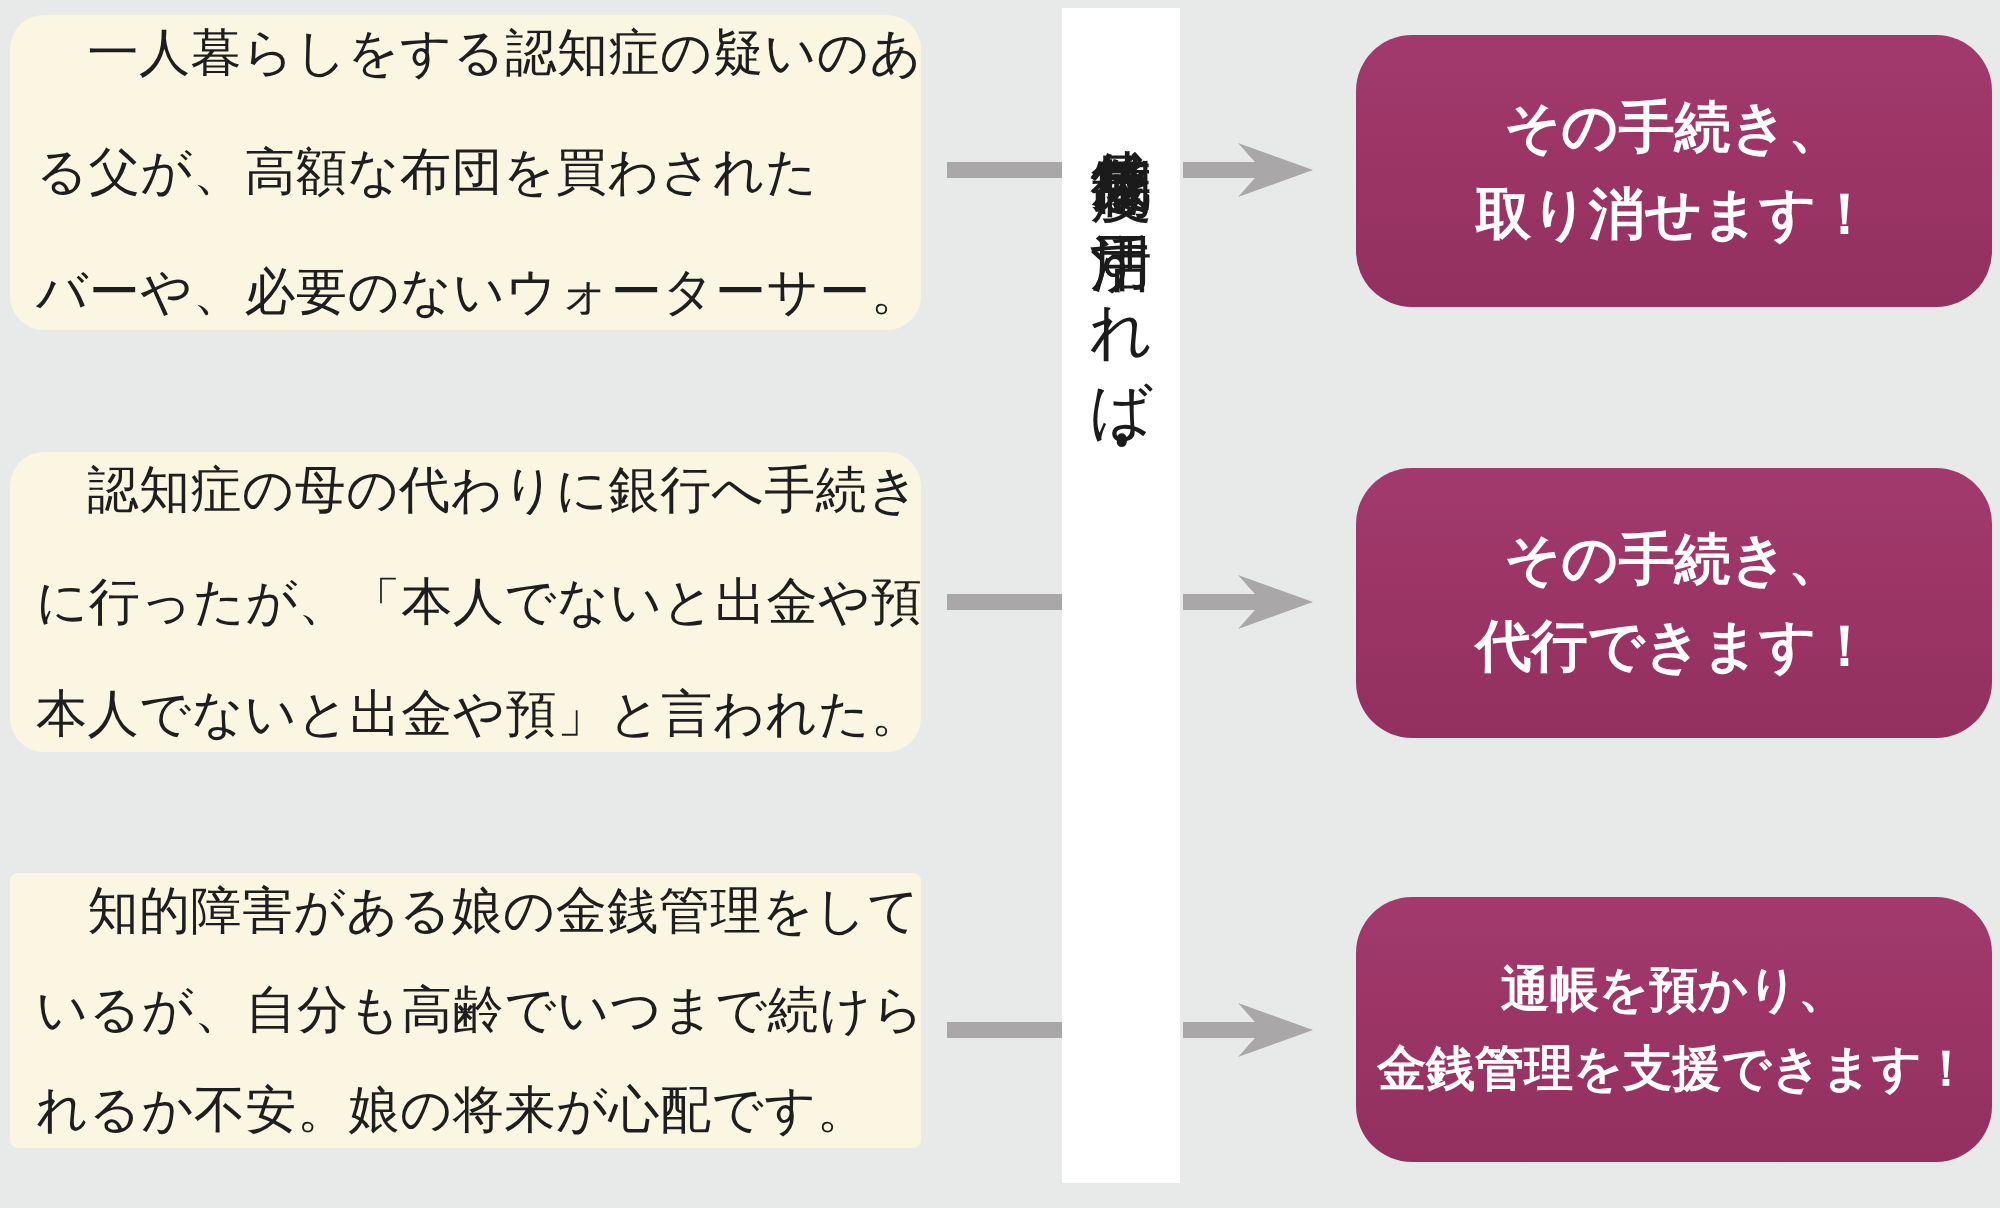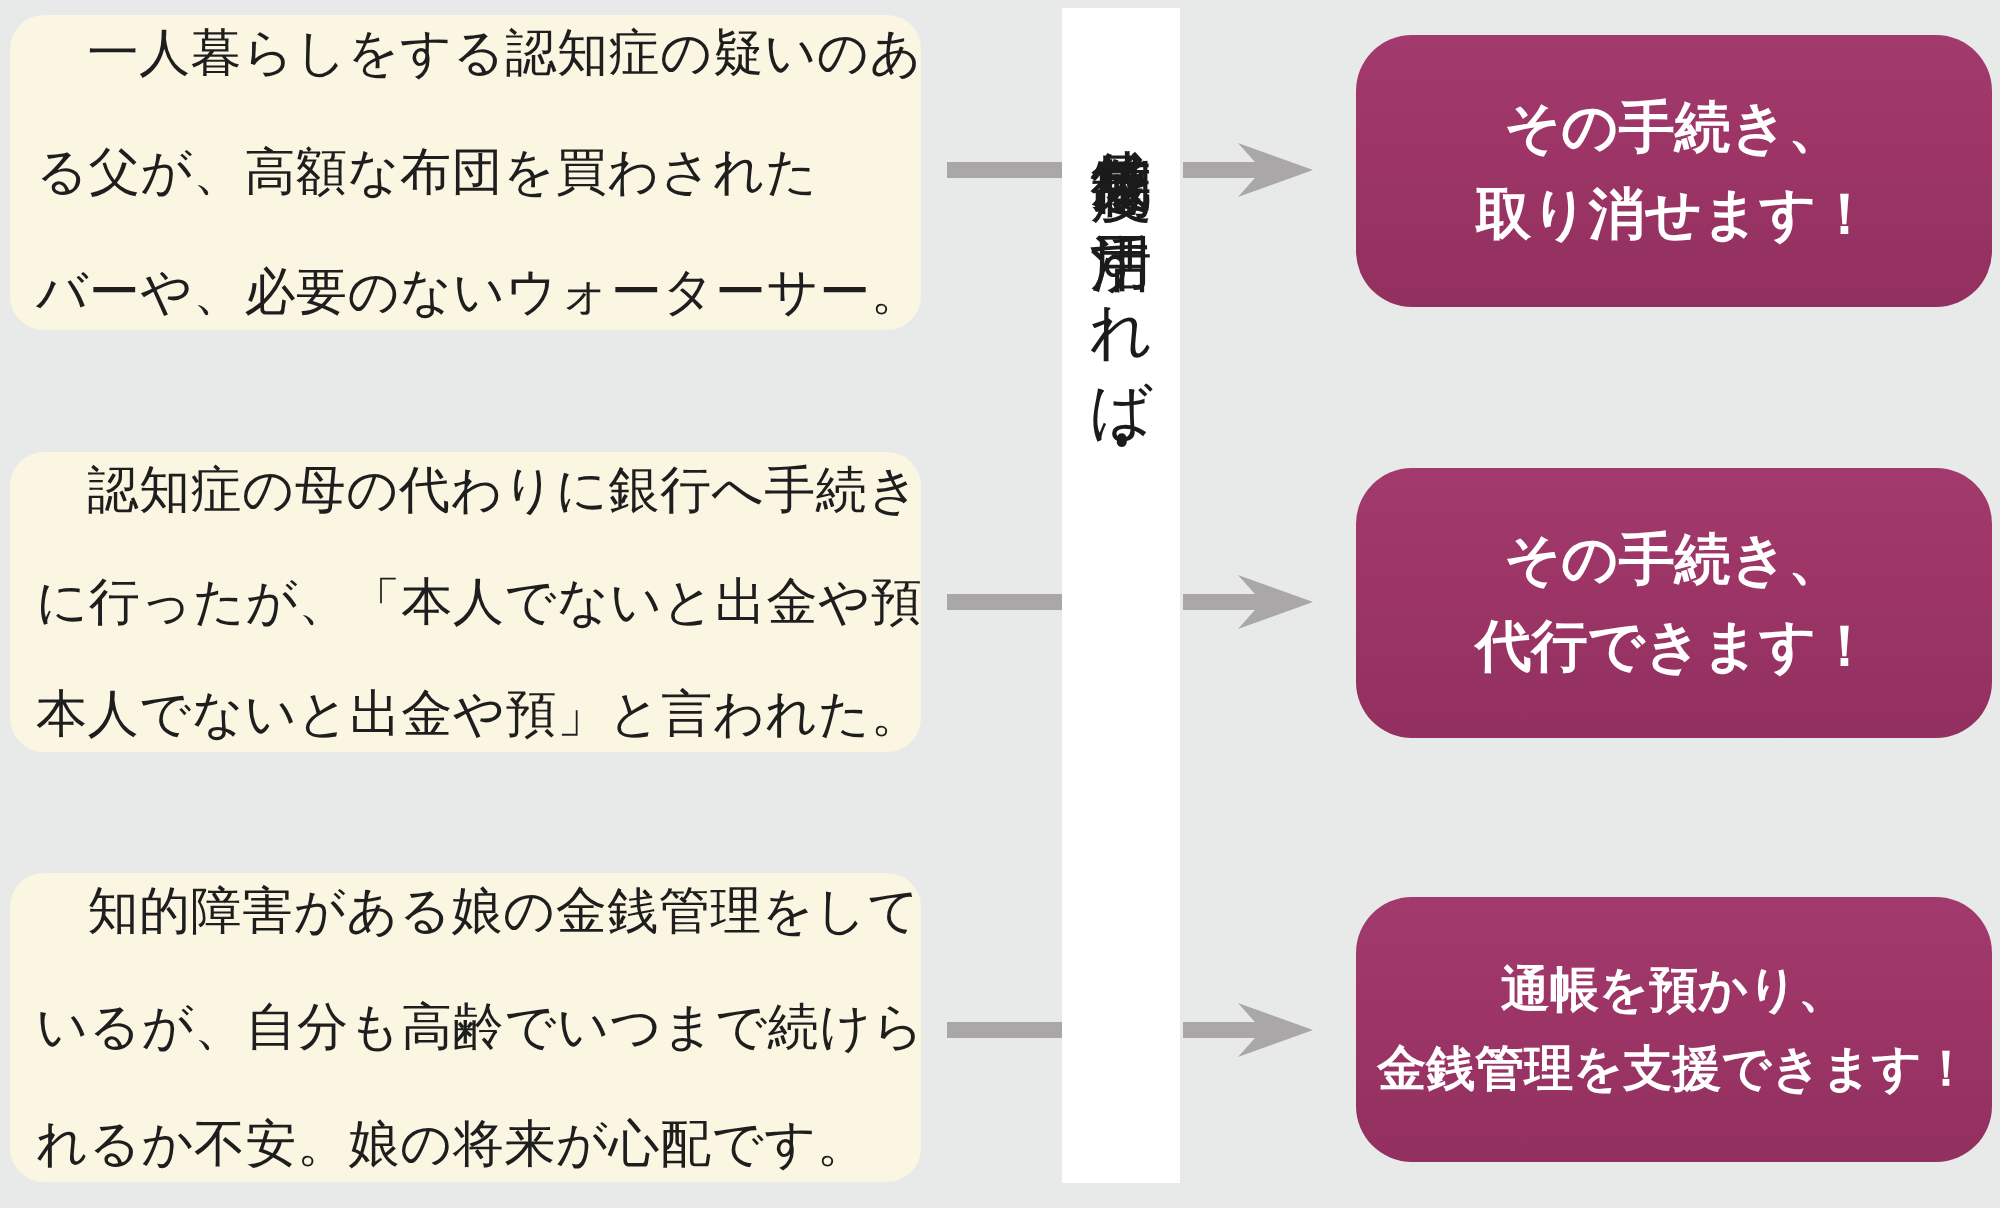--- a/index.html
+++ b/index.html
@@ -28,21 +28,21 @@
     display: flex;
     flex-direction: column;
     justify-content: space-between;
     color: #1e1e1e;
     font-size: 51px;
     line-height: 1.5;
     letter-spacing: 0.5px;
   }
   .case-1 { top: 15px;  height: 315px; }
   .case-2 { top: 452px; height: 300px; }
-  .case-3 { top: 873px; height: 309px; }
+  .case-3 { top: 873px; height: 275px; border-radius: 8px; }
   .case-line { white-space: pre; }
 
   
   .band {
     position: absolute;
     left: 1062px;
     top: 8px;
     width: 118px;
     height: 1175px;
     background: #ffffff;

